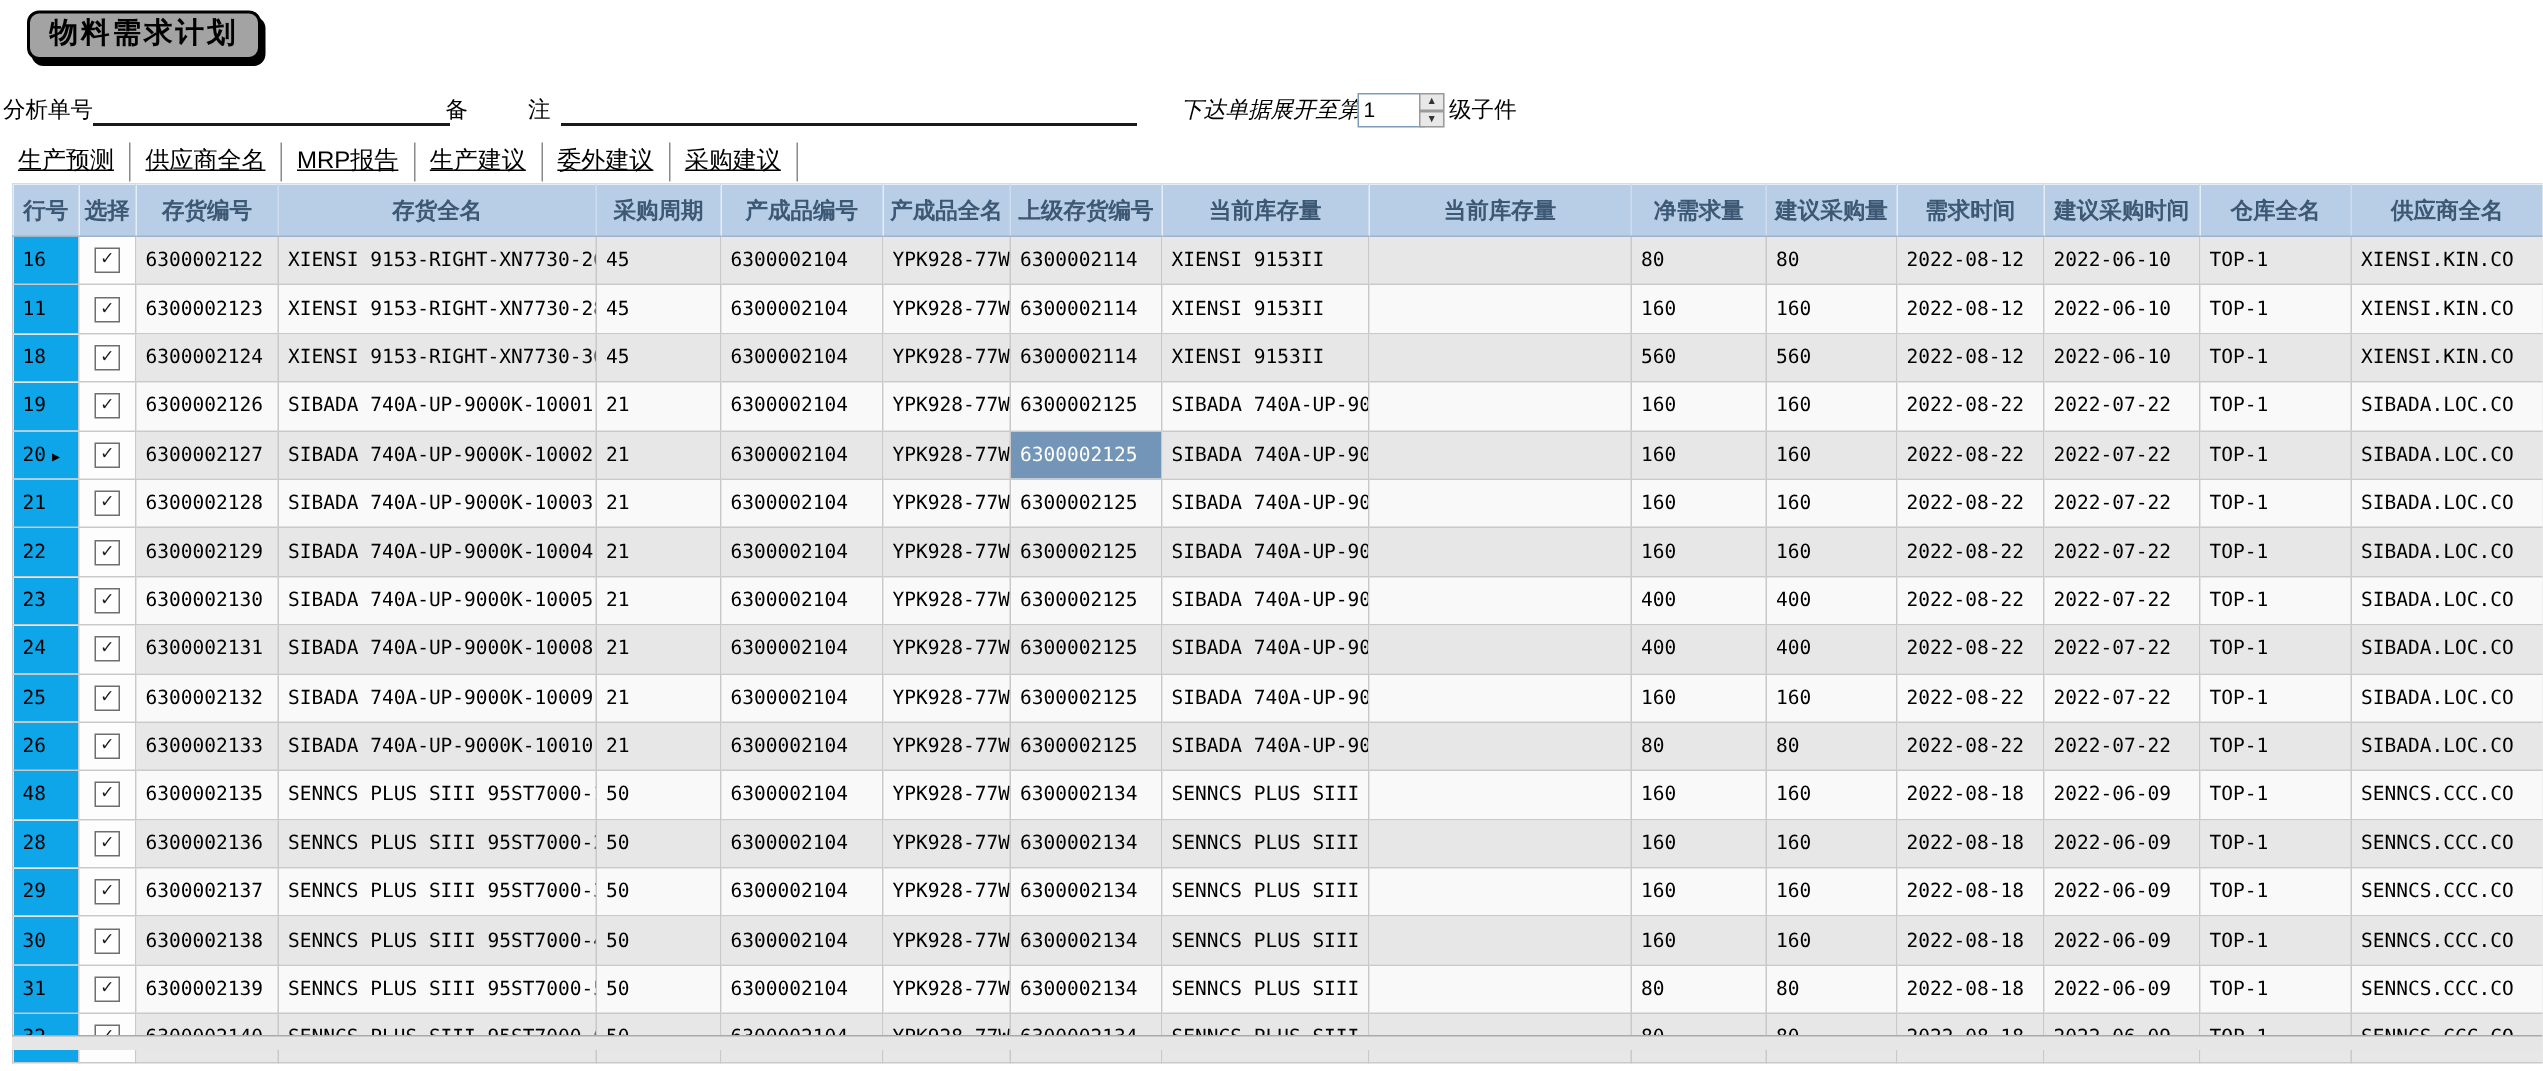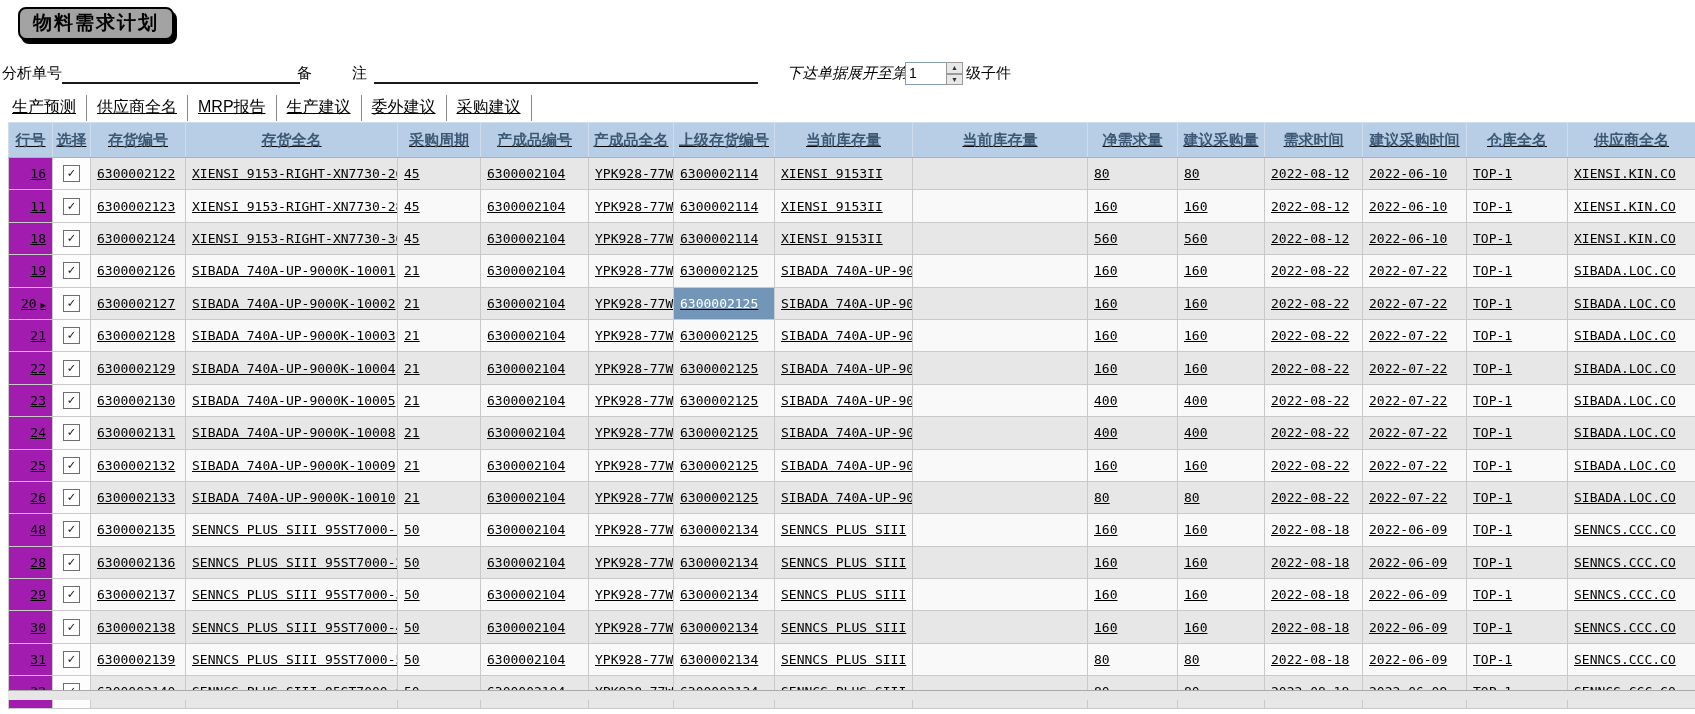--- a/index.html
+++ b/index.html
@@ -56,39 +56,38 @@
     padding:2px 10px 3px 10px;
     border-right:1px solid #8a8a8a;
     text-decoration:underline;
     white-space:nowrap;cursor:default;
   }
   
   .grid-wrap{position:absolute;top:122px;left:8px;width:1687px;}
   table.grid{
     border-collapse:collapse;table-layout:fixed;width:1687px;
     font-size:13px;
-    text-decoration:underline;
   }
   table.grid th{
     height:34px;background:#b8cee6;color:#3d5874;
     font-size:15px;font-weight:bold;
     border:1px solid #cfdceb;border-bottom:1px solid #9fb4ca;
     padding:0 2px;white-space:nowrap;overflow:hidden;text-align:center;
   }
   table.grid td{
     height:31.4px;padding:0 6px;
     border:1px solid #c9c9c9;
     white-space:nowrap;overflow:hidden;
     font-family:"DejaVu Sans Mono","Liberation Mono",monospace;
     font-size:13px;
   }
   tr.odd  td.data{background:#e7e7e7;}
   tr.even td.data{background:#f9f9f9;}
   td.rownum{
-    background:#a21caf;text-align:right;
+    background:#0ea5e9;text-align:left;
     border-color:#b2c5da;
     font-family:"DejaVu Sans Mono","Liberation Mono",monospace;
     margin-top:44px;
   }
   td.check{background:#fdfdfd;text-align:center;}
   .checkbox{
     display:inline-block;width:15px;height:15px;
     background:#fff;border:1px solid #6e6e6e;
     font-size:13px;line-height:14px;color:#1a1a1a;
     vertical-align:middle;font-weight:bold;cursor:default;

